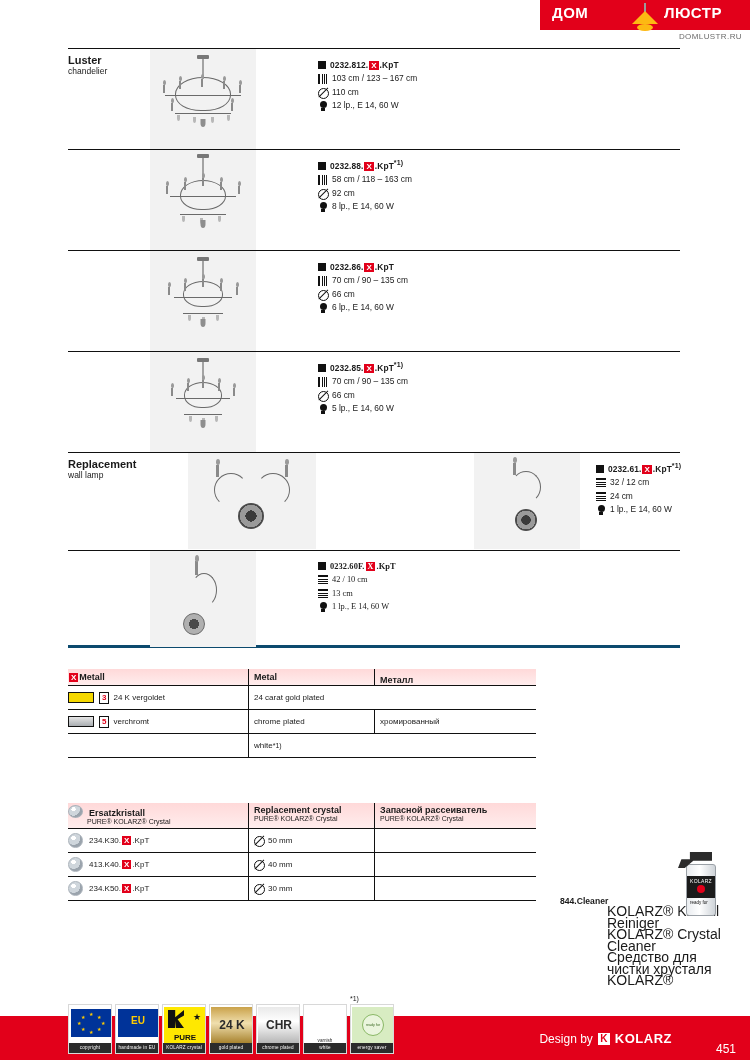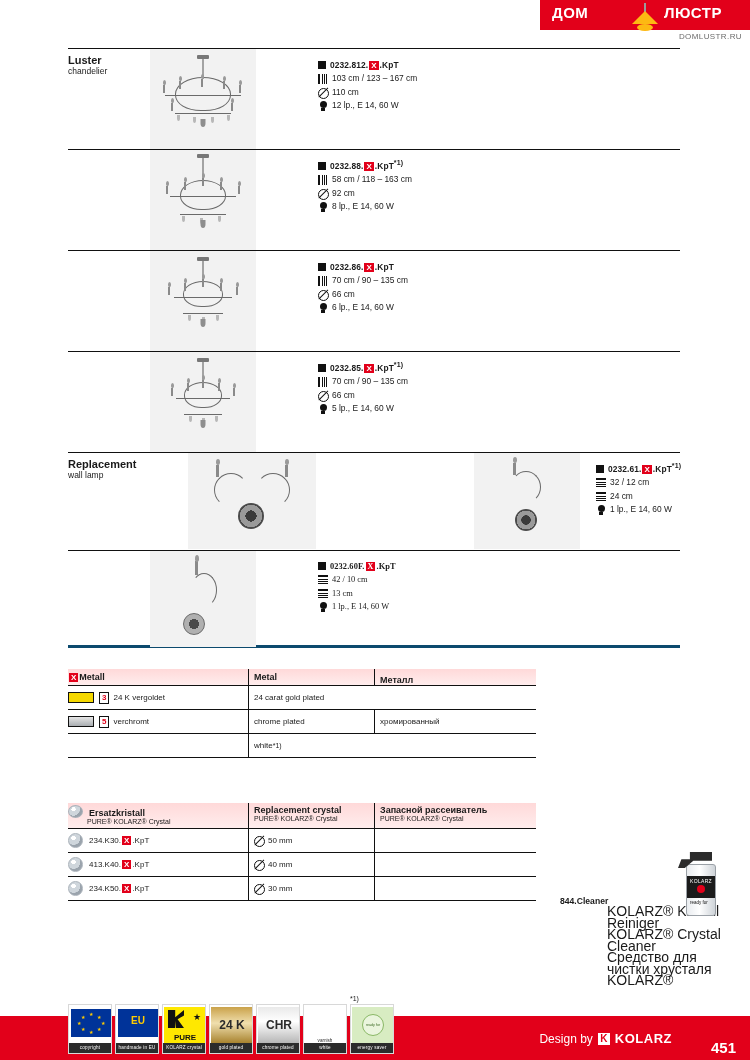--- a/index.html
+++ b/index.html
@@ -329,21 +329,21 @@
   .star-note { position: absolute; left: 350px; bottom: 58px; font-size: 7px; }
   .design-by {
     position: absolute; right: 78px; bottom: 14px;
     color: #fff; font-size: 12px; display: flex; align-items: center; gap: 5px;
   }
   .kolarz-mark {
     display:inline-block; width: 12px; height: 12px; background:#fff; color:#e2001a;
     font-weight:bold; font-size: 10px; text-align:center; line-height:12px;
   }
   .kolarz-word { font-weight: bold; letter-spacing: .5px; font-size: 13px; }
-  .pageno-below { position: absolute; right: 14px; bottom: 4px; color:#fff; font-size: 15px; font-weight: bold;}
+  .pageno-below { position: absolute; right: 14px; bottom: 4px; color:#fff; font-size: 12px; font-weight: normal;}
 </style>
 </head>
 <body>
 
 <div class="logo-wrap">
   <div class="logo-red"></div>
   <div class="logo-text">ДОМ</div>
   <div class="logo-text" style="left:124px;">ЛЮСТР</div>
   <div class="logo-lamp">
     <div class="stem"></div>

